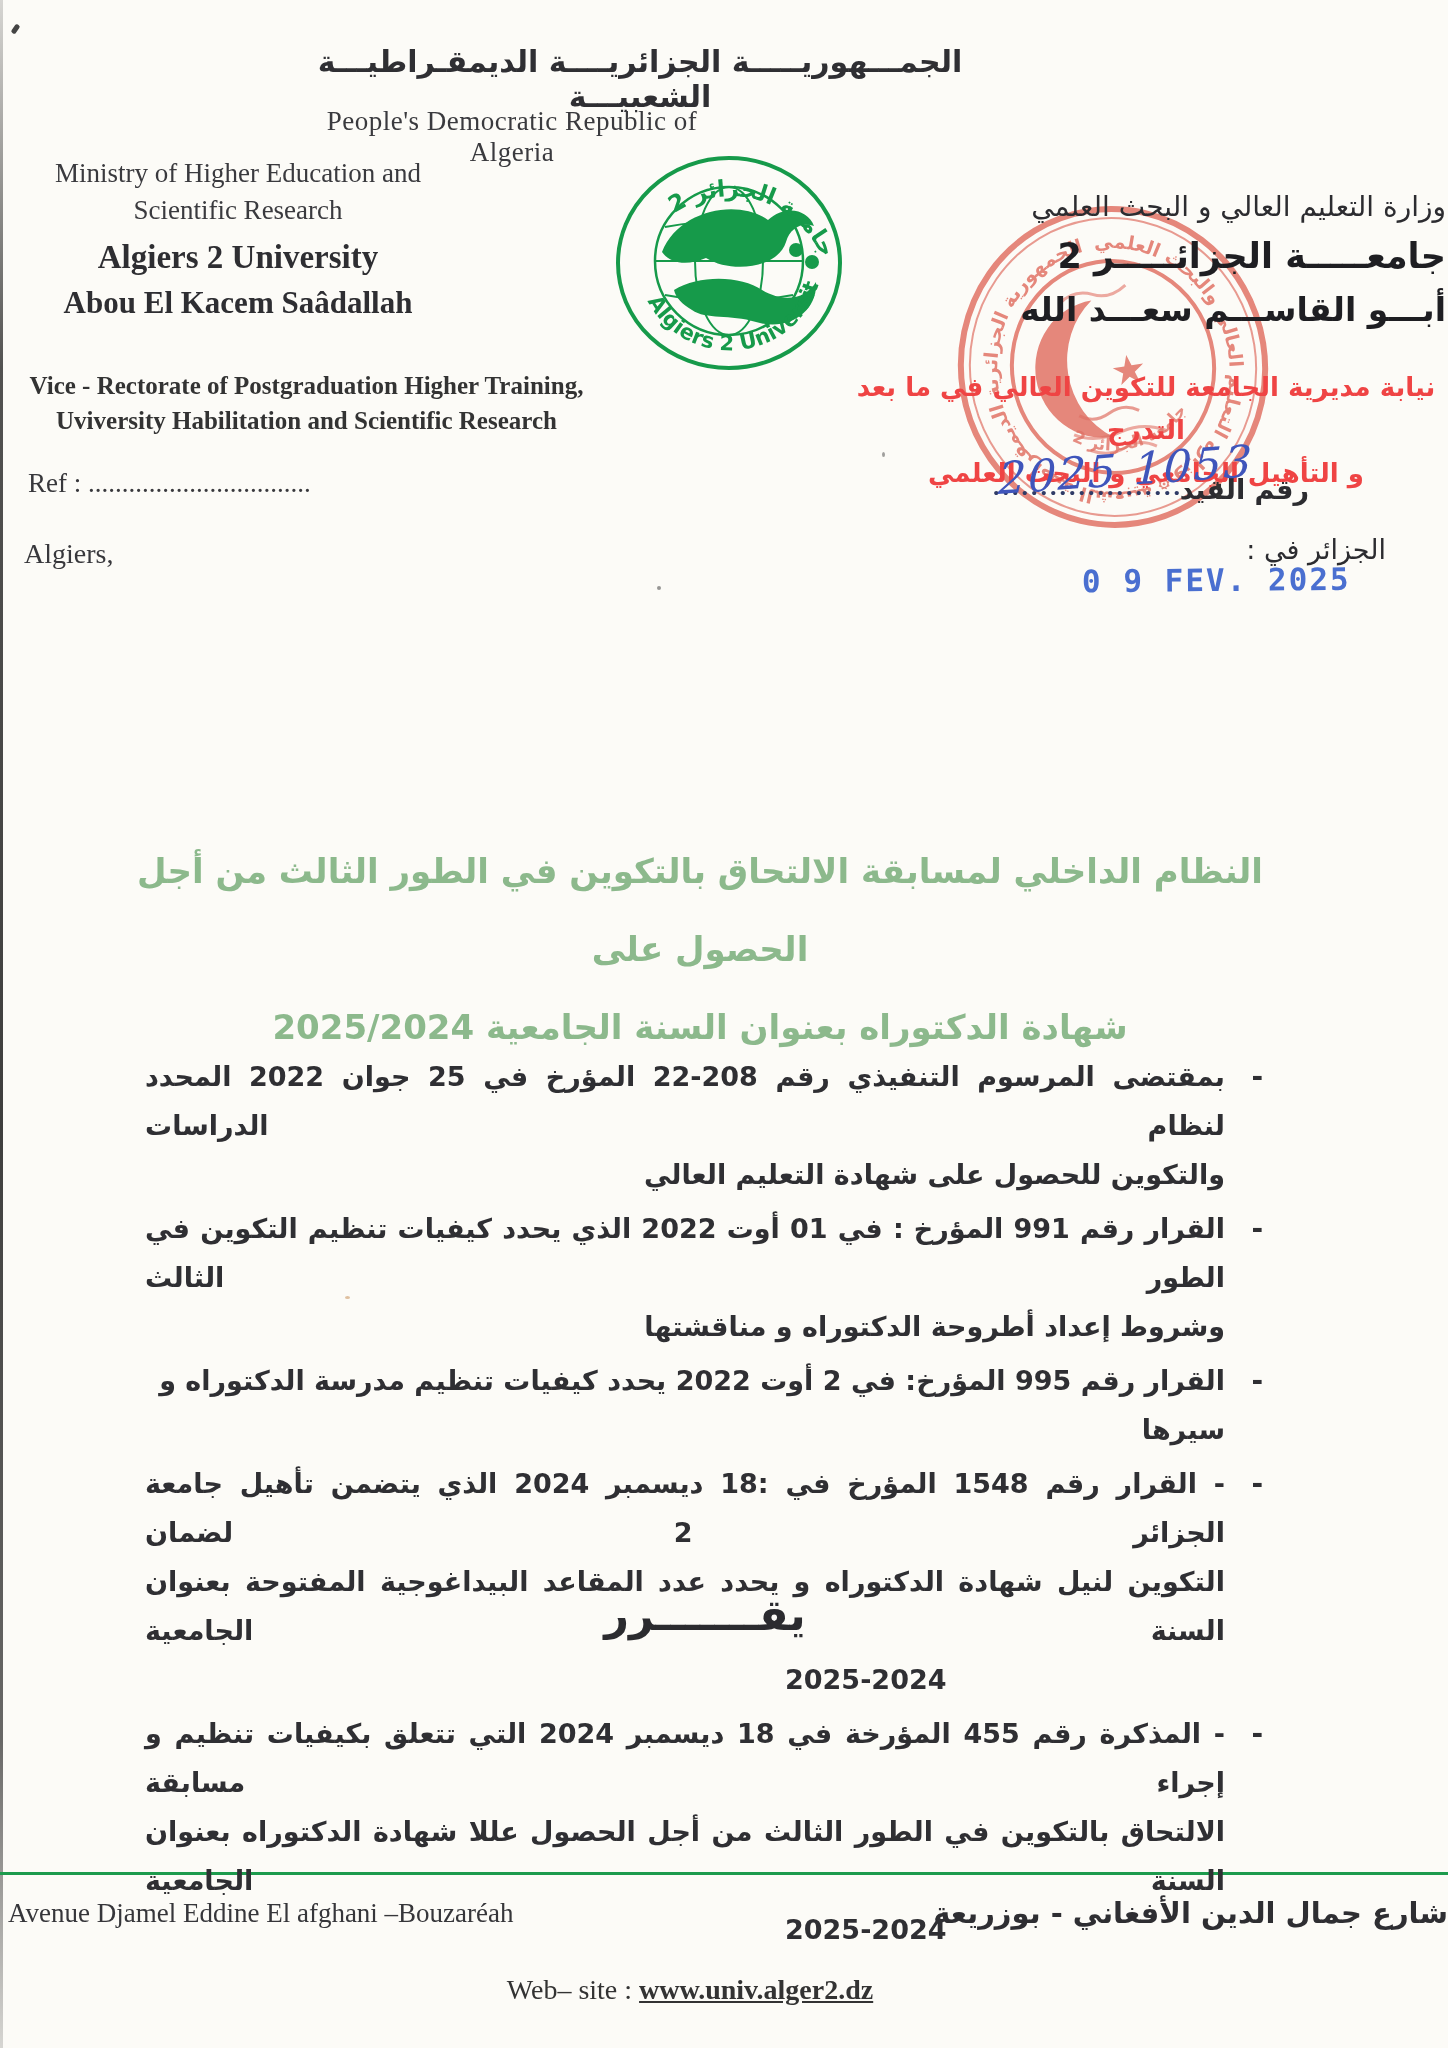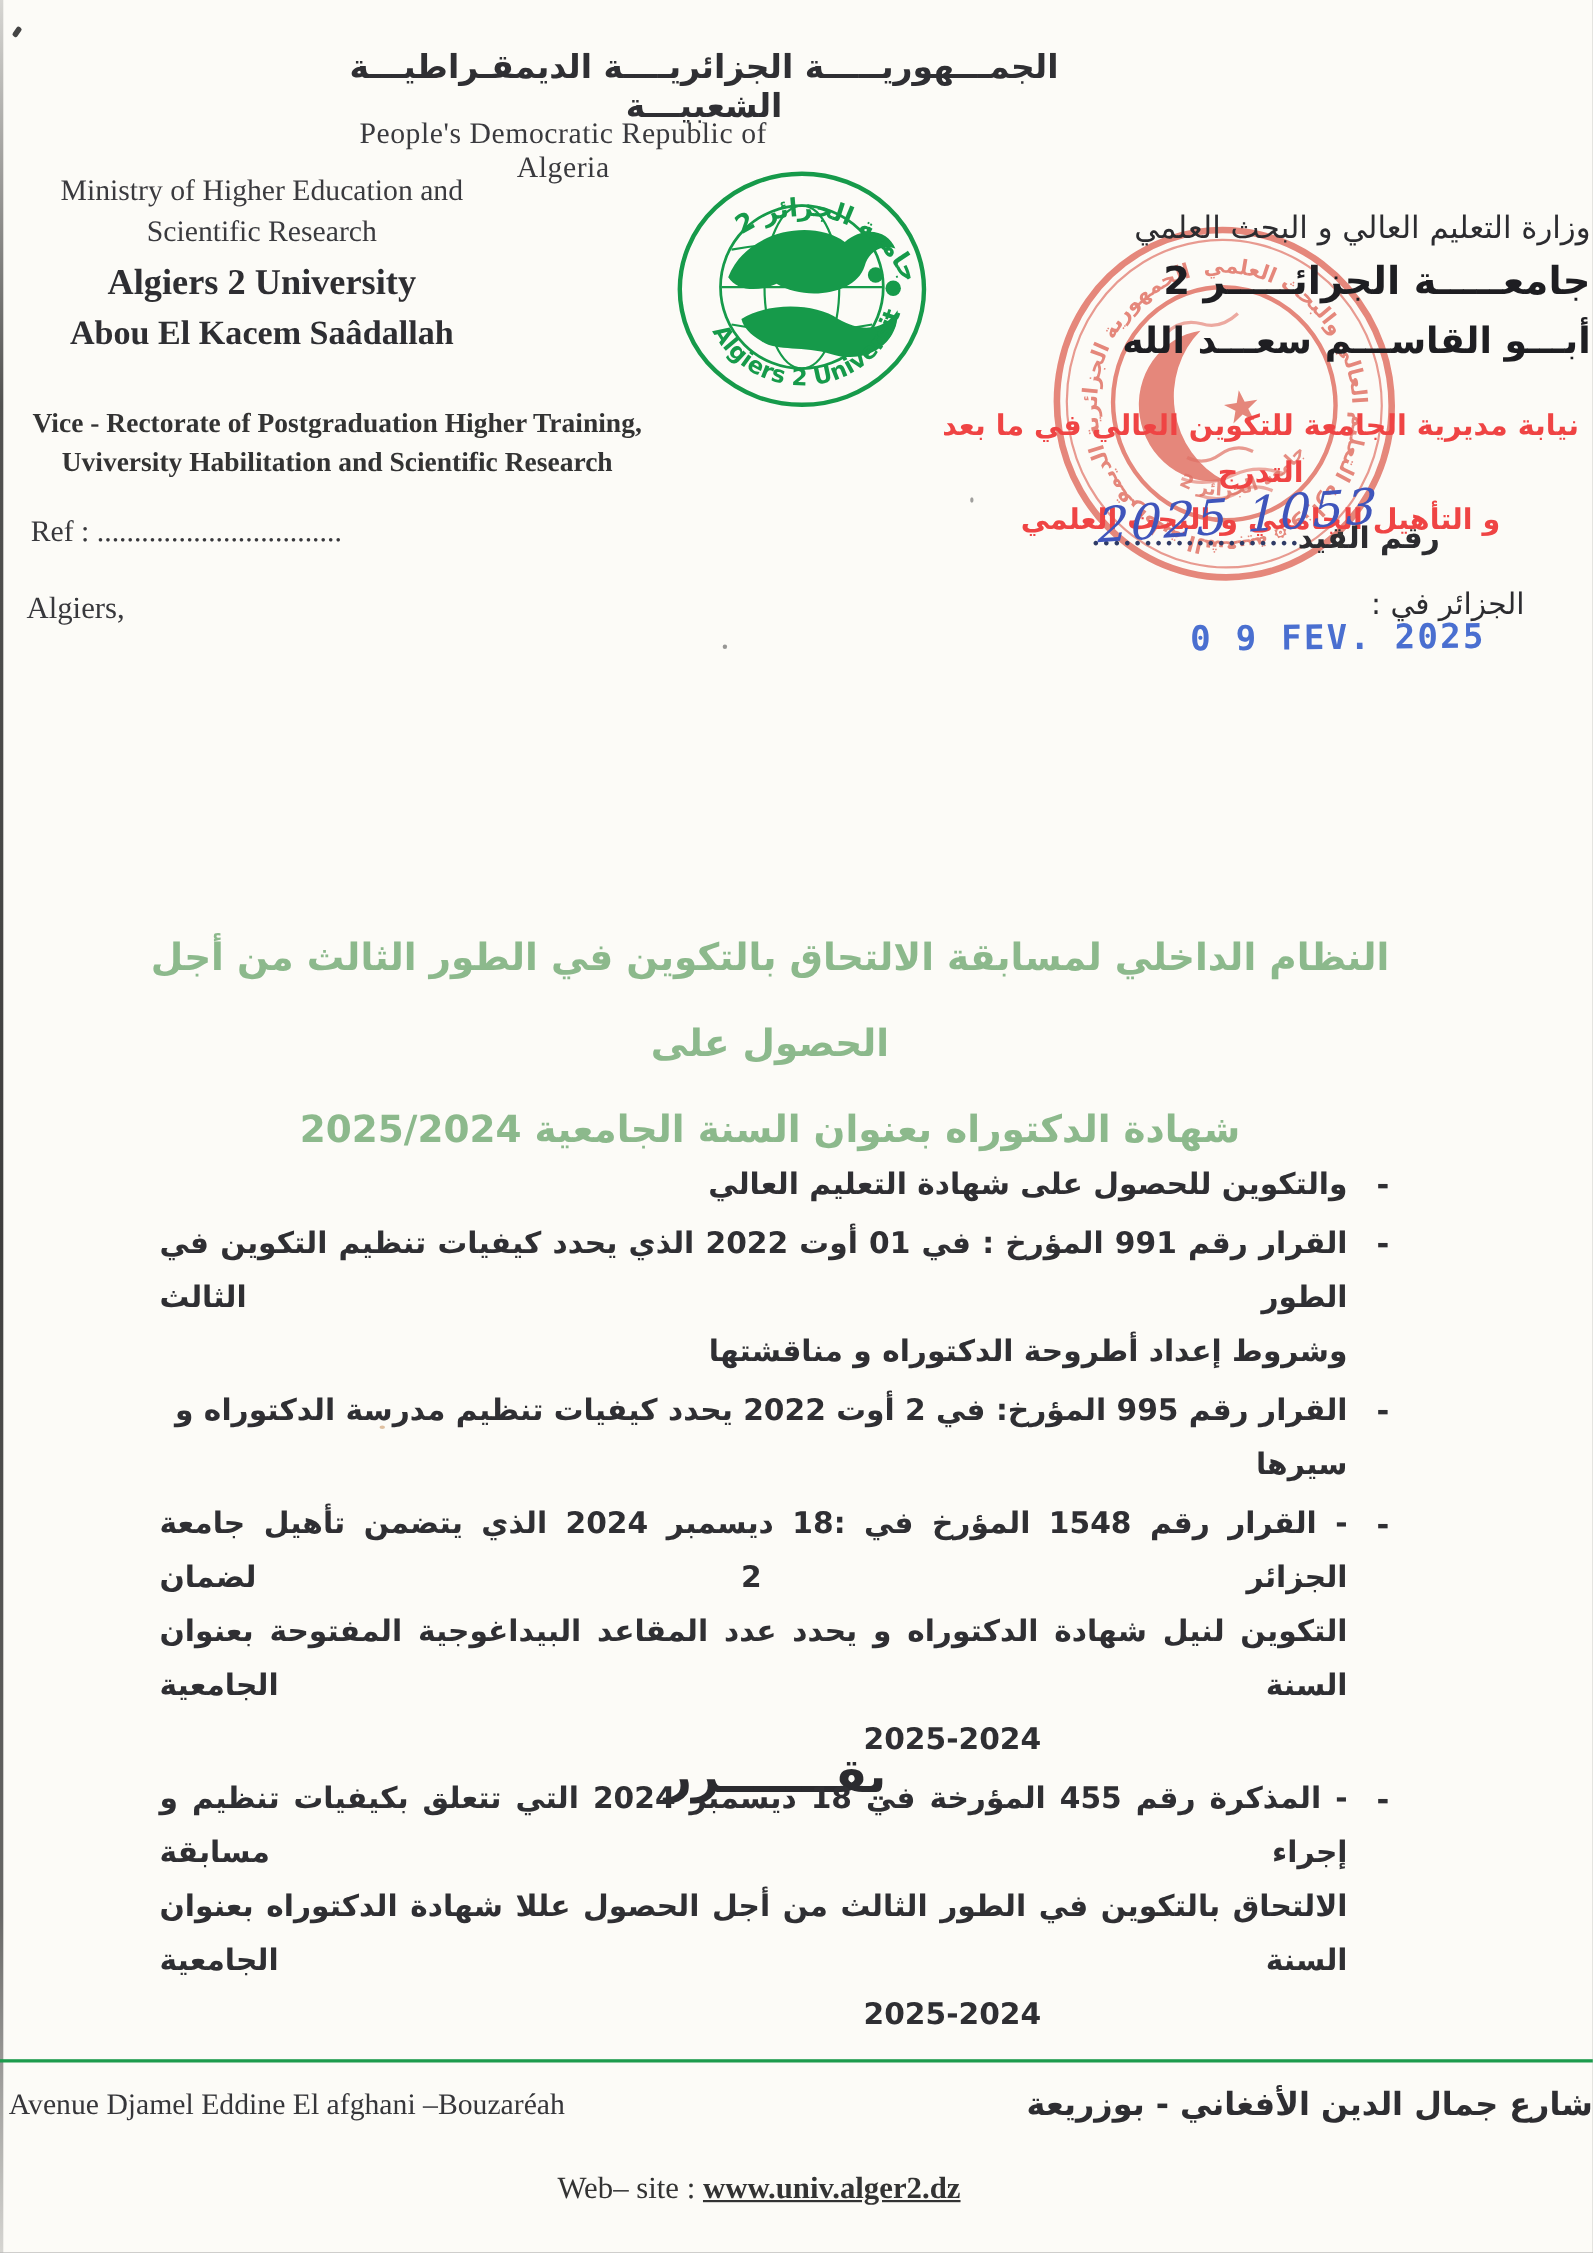--- a/index.html
+++ b/index.html
@@ -179,20 +179,21 @@
 
   <div class="doc-title ar">
     <div>النظام الداخلي لمسابقة الالتحاق بالتكوين في الطور الثالث من أجل الحصول على</div>
     <div>شهادة الدكتوراه بعنوان السنة الجامعية 2025/2024</div>
   </div>
 
   <div class="bullets ar">
 
     <div class="bullet">
       <span class="marker">-</span>
+      <div class="bl just">بمقتضى المرسوم التنفيذي رقم 208-22 المؤرخ في 25 جوان 2022 المحدد لنظام الدراسات</div>
       <div class="bl">والتكوين للحصول على شهادة التعليم العالي</div>
     </div>
 
     <div class="bullet">
       <span class="marker">-</span>
       <div class="bl just">القرار رقم 991 المؤرخ : في 01 أوت 2022 الذي يحدد كيفيات تنظيم التكوين في الطور الثالث</div>
       <div class="bl">وشروط إعداد أطروحة الدكتوراه و مناقشتها</div>
     </div>
 
     <div class="bullet">

